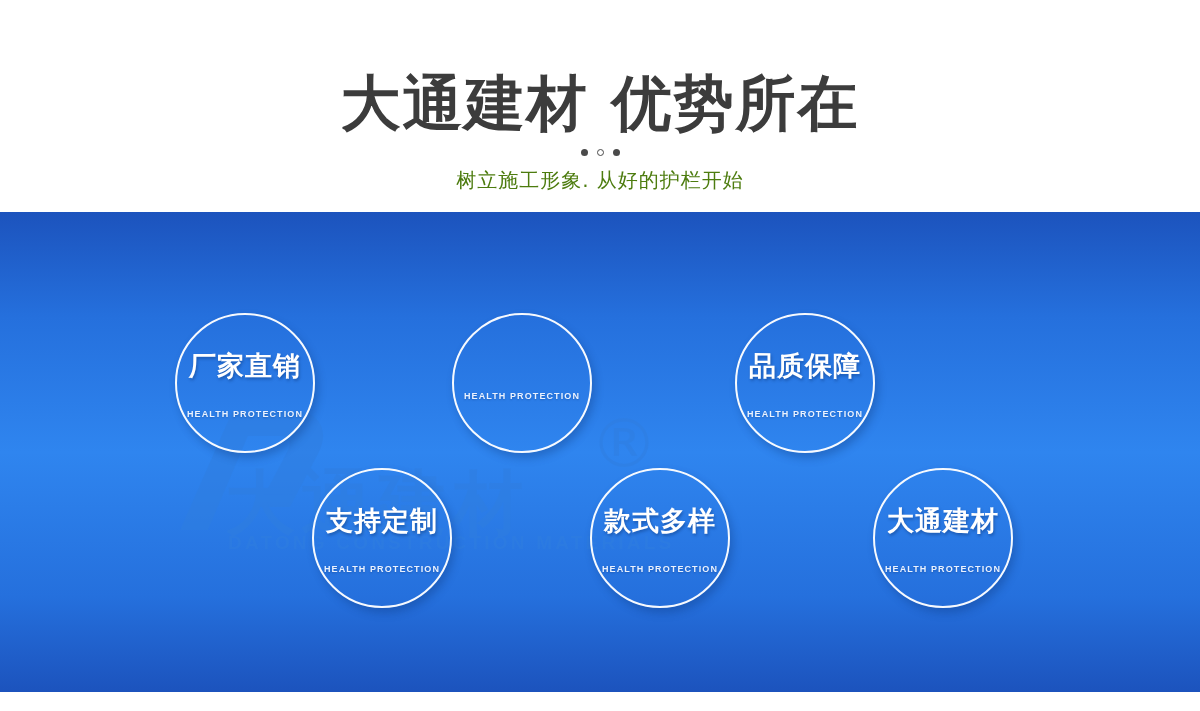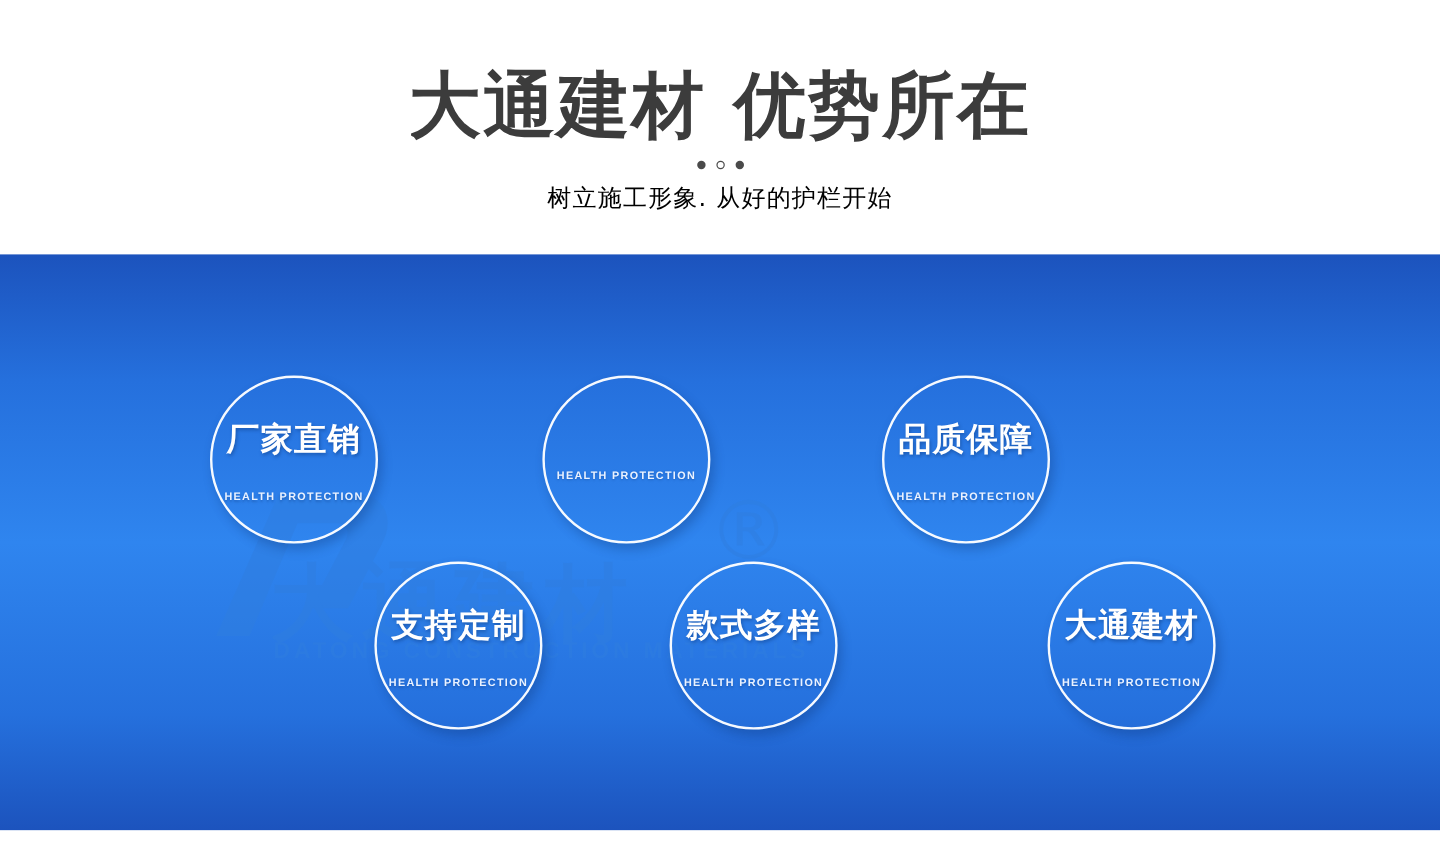--- a/index.html
+++ b/index.html
@@ -11,39 +11,39 @@
   }
   .page { position:relative; width:1200px; height:711px; background:#fff; }
 
   
   .header {
     position:absolute; left:0; top:0; width:1200px; height:212px;
     background:#ffffff;
     display:flex; flex-direction:column; align-items:center; justify-content:flex-start;
   }
   .header-title {
-    margin-top:57px;
+    margin-top:72px;
     font-size:60px;
     font-weight:bold;
     color:#3c3c3c;
     letter-spacing:2px;
     line-height:1.05;
     white-space:nowrap;
     font-family:"DejaVu Sans","Liberation Sans",sans-serif;
   }
   .dots {
     margin-top:14px;
     display:flex; align-items:center; gap:9px;
   }
   .dot { width:7px; height:7px; border-radius:50%; background:#4a4a4a; }
   .dot.hollow { background:transparent; border:1.5px solid #4a4a4a; width:7px; height:7px; }
   .header-sub {
     margin-top:11px;
     font-size:20px;
-    color:#000000;
+    color:#4d7c0f;
     letter-spacing:1px;
     white-space:nowrap;
     font-family:"DejaVu Sans","Liberation Sans",sans-serif;
   }
 
   
   .panel {
     position:absolute; left:0; top:212px; width:1200px; height:480px;
     background:linear-gradient(to bottom,#1c53bd 0%,#2570dd 22%,#2f85ef 50%,#2570dd 80%,#1c53bd 100%);
     overflow:hidden;
@@ -143,21 +143,21 @@
     <div class="circle" style="left:735px; top:101px;">
       <div class="c-title">品质保障</div>
       <div class="c-sub">HEALTH PROTECTION</div>
     </div>
 
     <div class="circle" style="left:312px; top:256px;">
       <div class="c-title">支持定制</div>
       <div class="c-sub">HEALTH PROTECTION</div>
     </div>
 
-    <div class="circle" style="left:558px; top:256px;">
+    <div class="circle" style="left:590px; top:256px;">
       <div class="c-title">款式多样</div>
       <div class="c-sub">HEALTH PROTECTION</div>
     </div>
 
     <div class="circle" style="left:873px; top:256px;">
       <div class="c-title">大通建材</div>
       <div class="c-sub">HEALTH PROTECTION</div>
     </div>
 
   </div>

